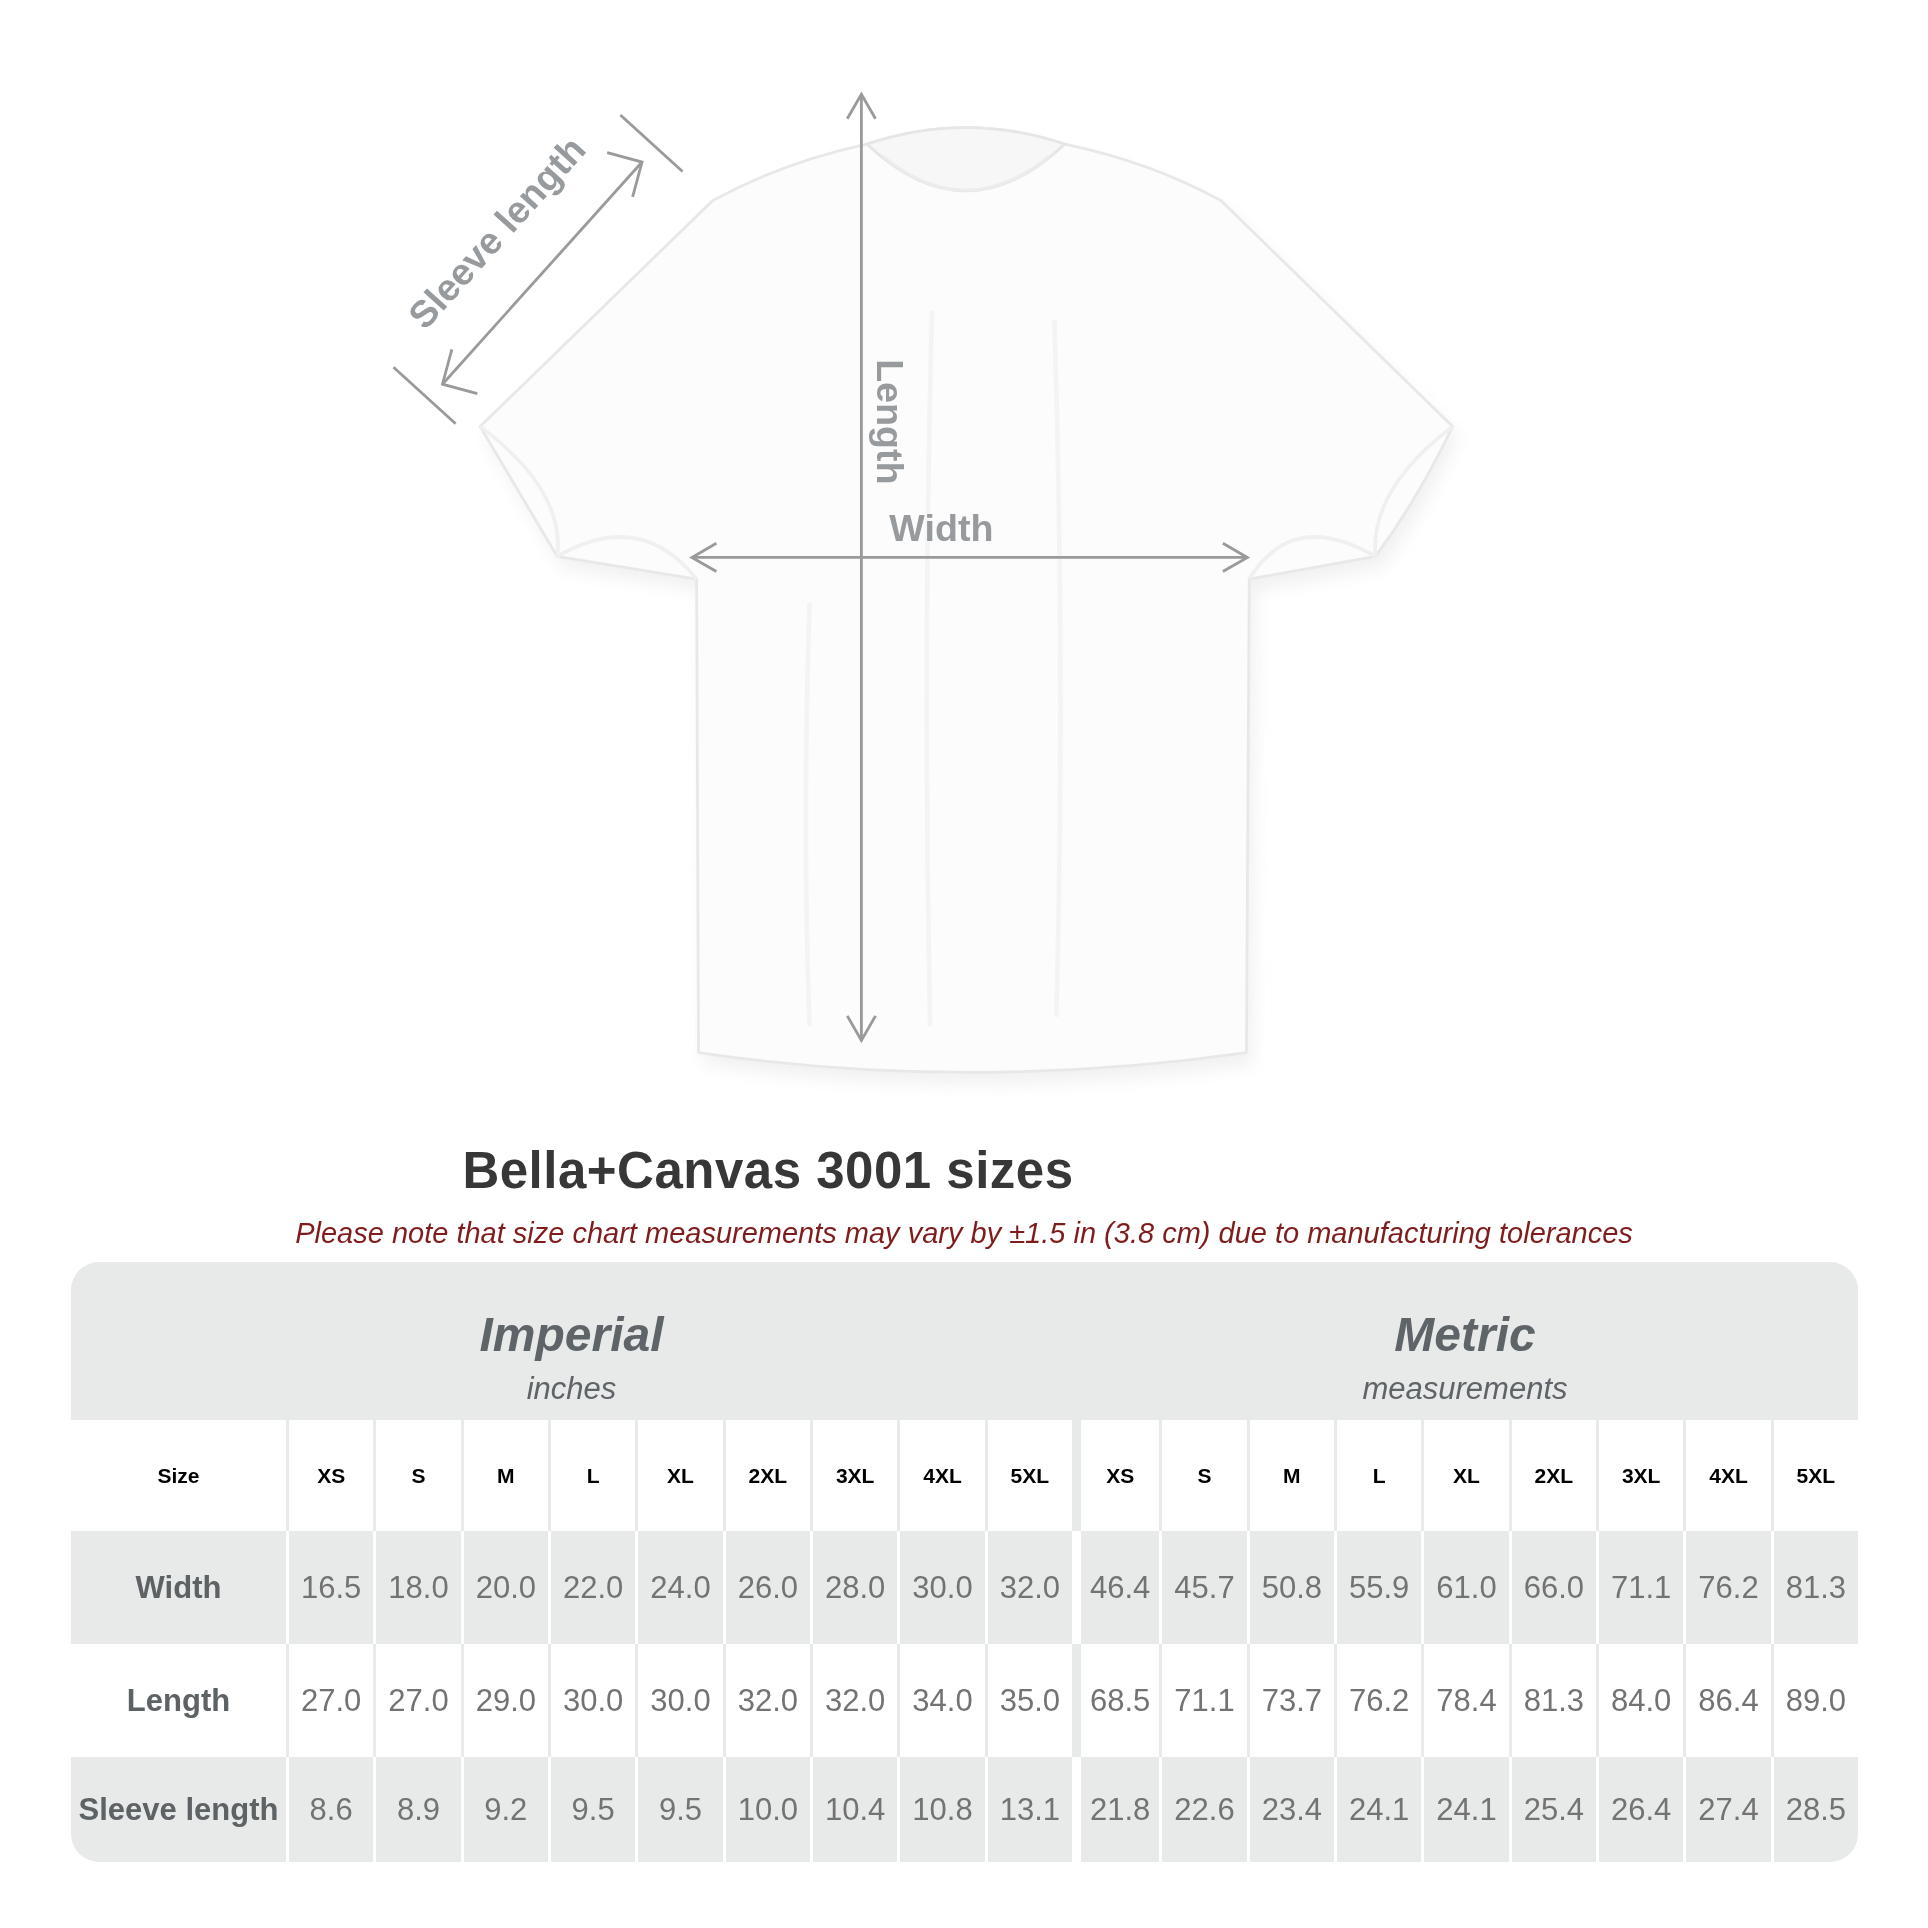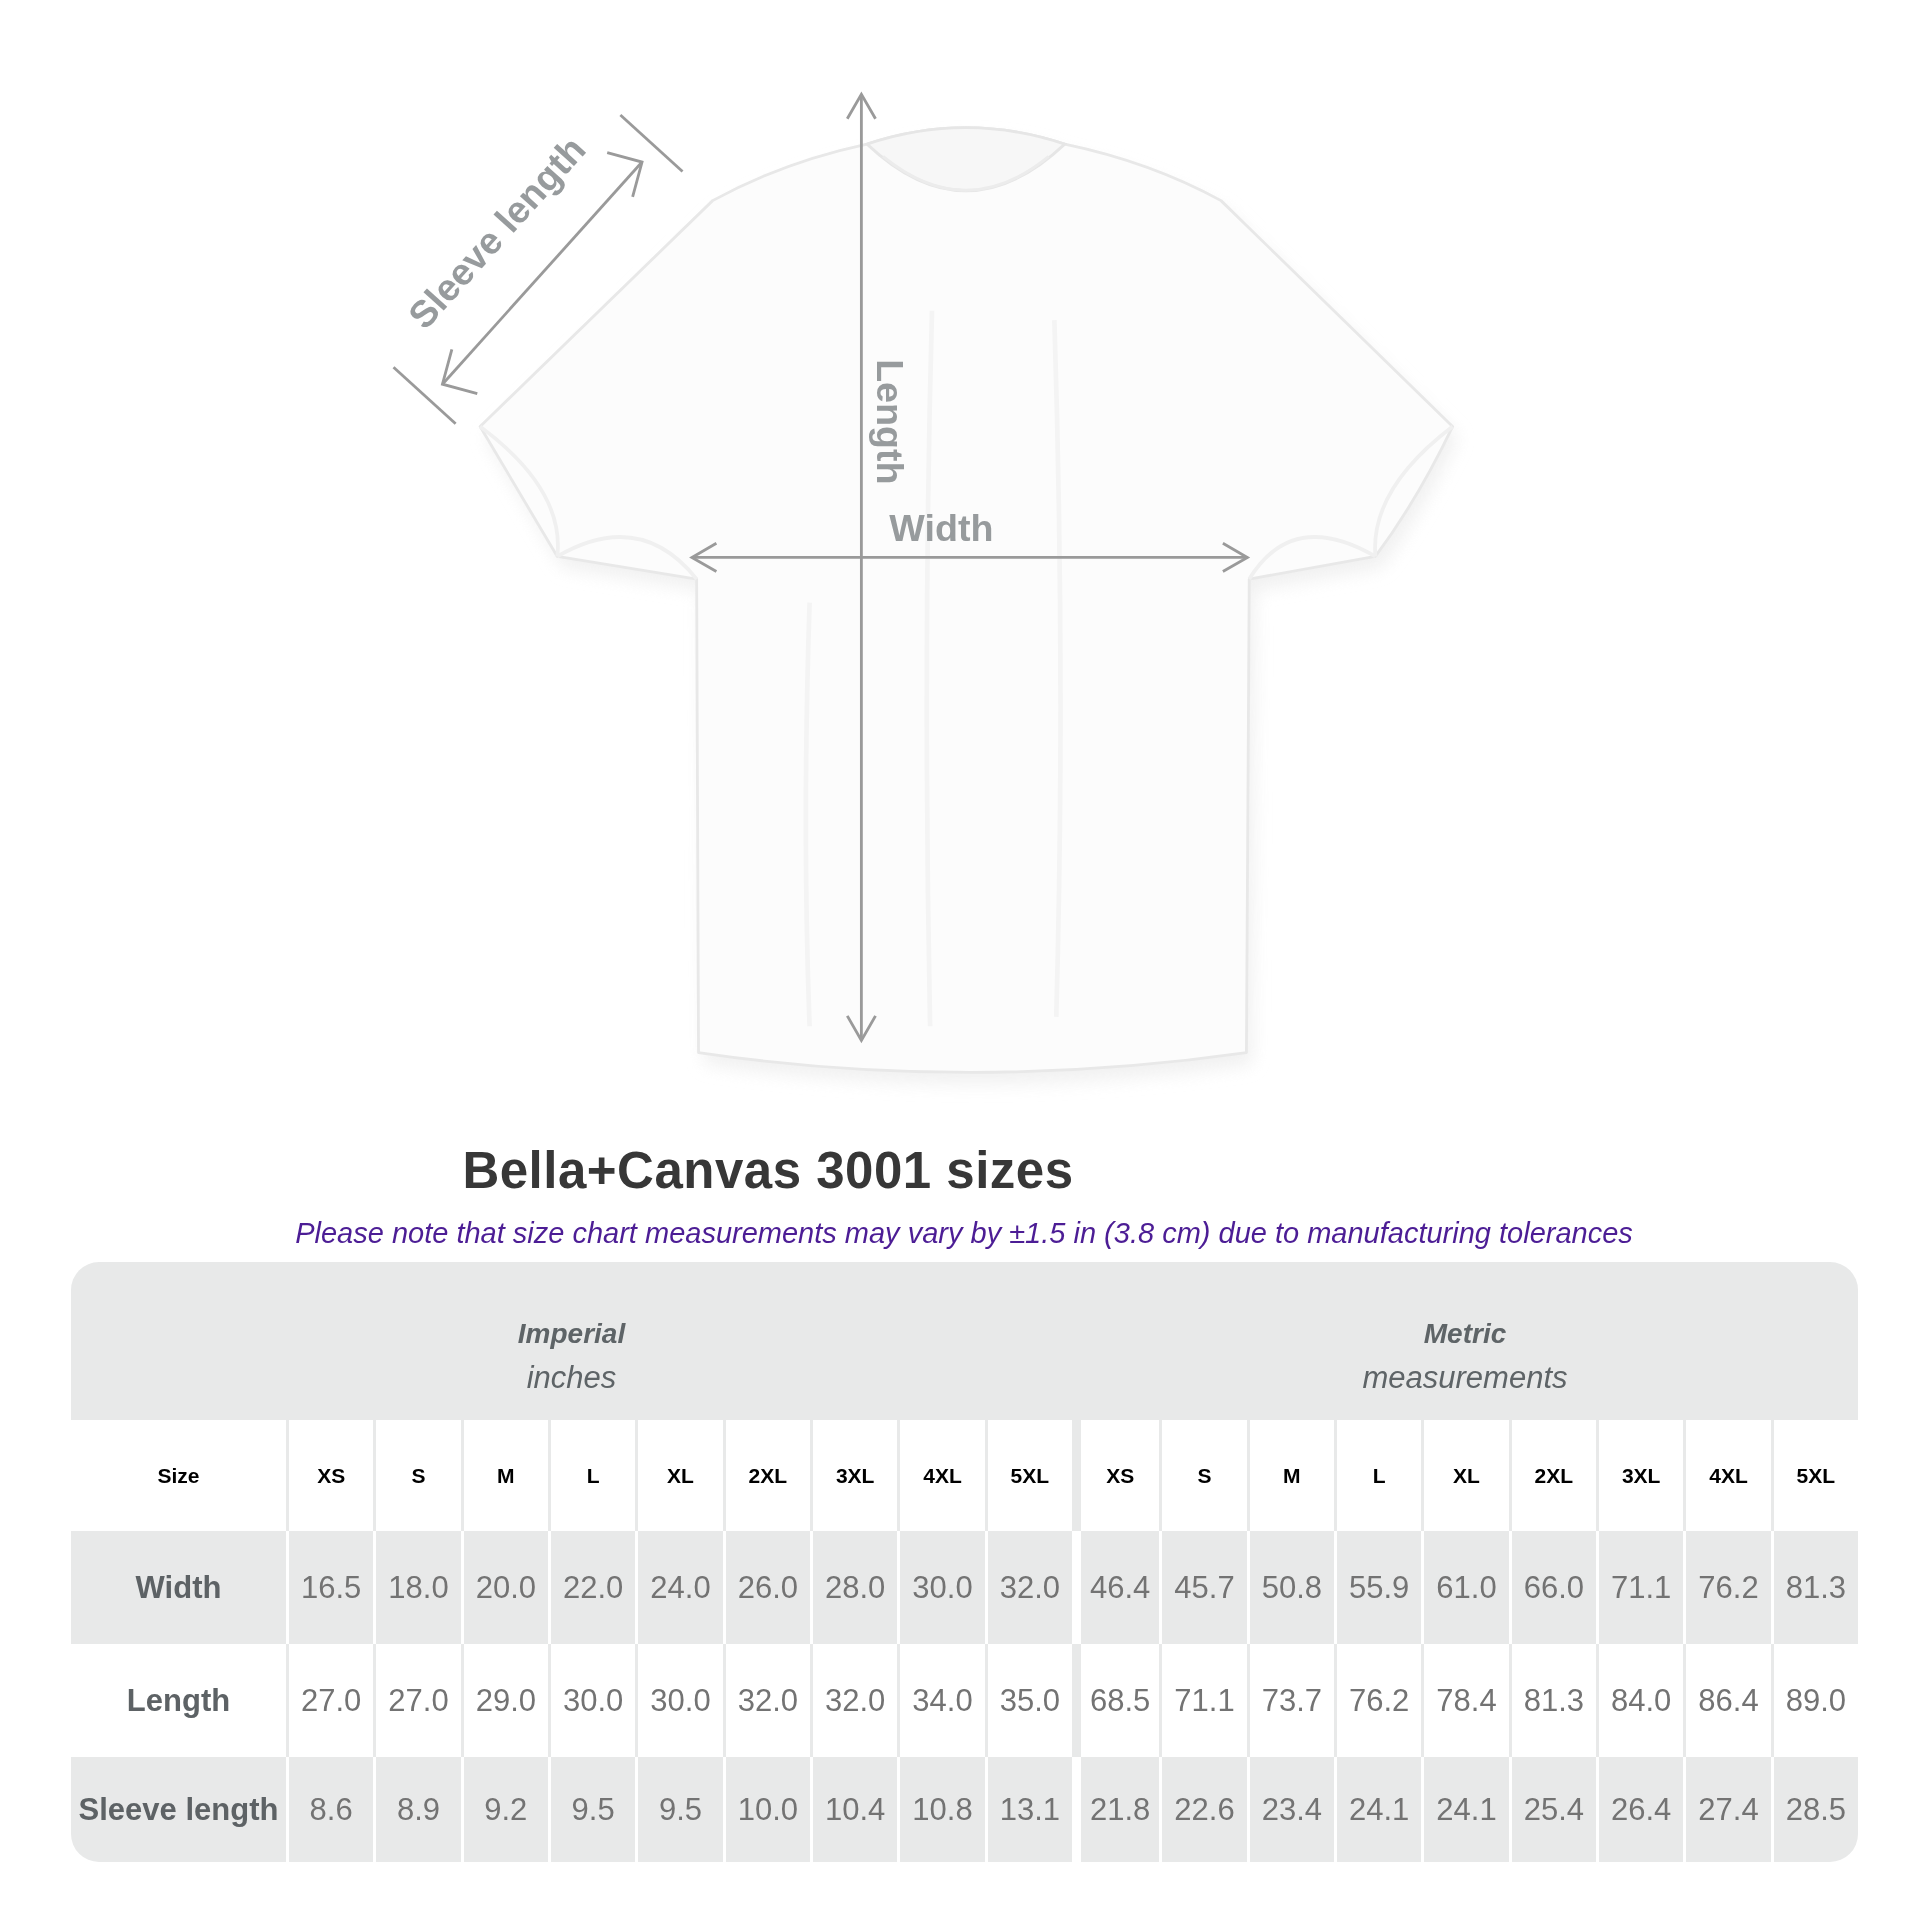--- a/index.html
+++ b/index.html
@@ -4,31 +4,31 @@
 <style>
   html,body{margin:0;padding:0;background:#ffffff;}
   .page{position:relative;width:1928px;height:1928px;background:#ffffff;overflow:hidden;
         font-family:"Liberation Sans",sans-serif;}
   
   .diagram{position:absolute;top:0;left:0;width:1928px;height:1144px;}
   
   .title{position:absolute;top:1141px;left:0;width:1536px;text-align:center;
          font-size:51px;font-weight:bold;color:#373737;letter-spacing:0.5px;}
   .subtitle{position:absolute;top:1217px;left:0;width:1928px;text-align:center;
-            font-style:italic;font-size:29px;color:#4c1d95;}
+            font-style:italic;font-size:29px;color:#7f1d1d;}
   
   .sizetable{position:absolute;top:1262px;left:71px;width:1787px;
              display:grid;grid-template-columns:215px repeat(18,1fr);
              grid-template-rows:158px 111px 113px 113px 105px;}
   .sizetable>div{display:flex;align-items:center;justify-content:center;box-sizing:border-box;}
   .band{background:#e8e9e9;flex-direction:column;justify-content:flex-start;
         padding-top:32px;row-gap:9.4px;}
   .band-imp{grid-column:1/span 10;border-top-left-radius:28px;}
   .band-met{grid-column:11/span 9;border-top-right-radius:28px;}
-  .gh{font-size:28px;font-weight:bold;font-style:italic;color:#5e6467;}
+  .gh{font-size:48px;font-weight:bold;font-style:italic;color:#5e6467;}
   .gu{font-size:31px;font-style:italic;color:#5e6467;}
   .rw{background:#ffffff;}
   .rg{background:#e8e9e9;}
   .sep.rw{border-left:3.8px solid #e8e9e9;}
   .sep.rg{border-left:3.8px solid #ffffff;}
   .gsep.rw{border-left:9.4px solid #e8e9e9;}
   .gsep.rg{border-left:9.4px solid #ffffff;}
   .szh{font-size:21px;font-weight:bold;color:#000000;}
   .lab{font-size:31px;font-weight:bold;color:#5d6265;}
   .val{font-size:31px;color:#737373;}

